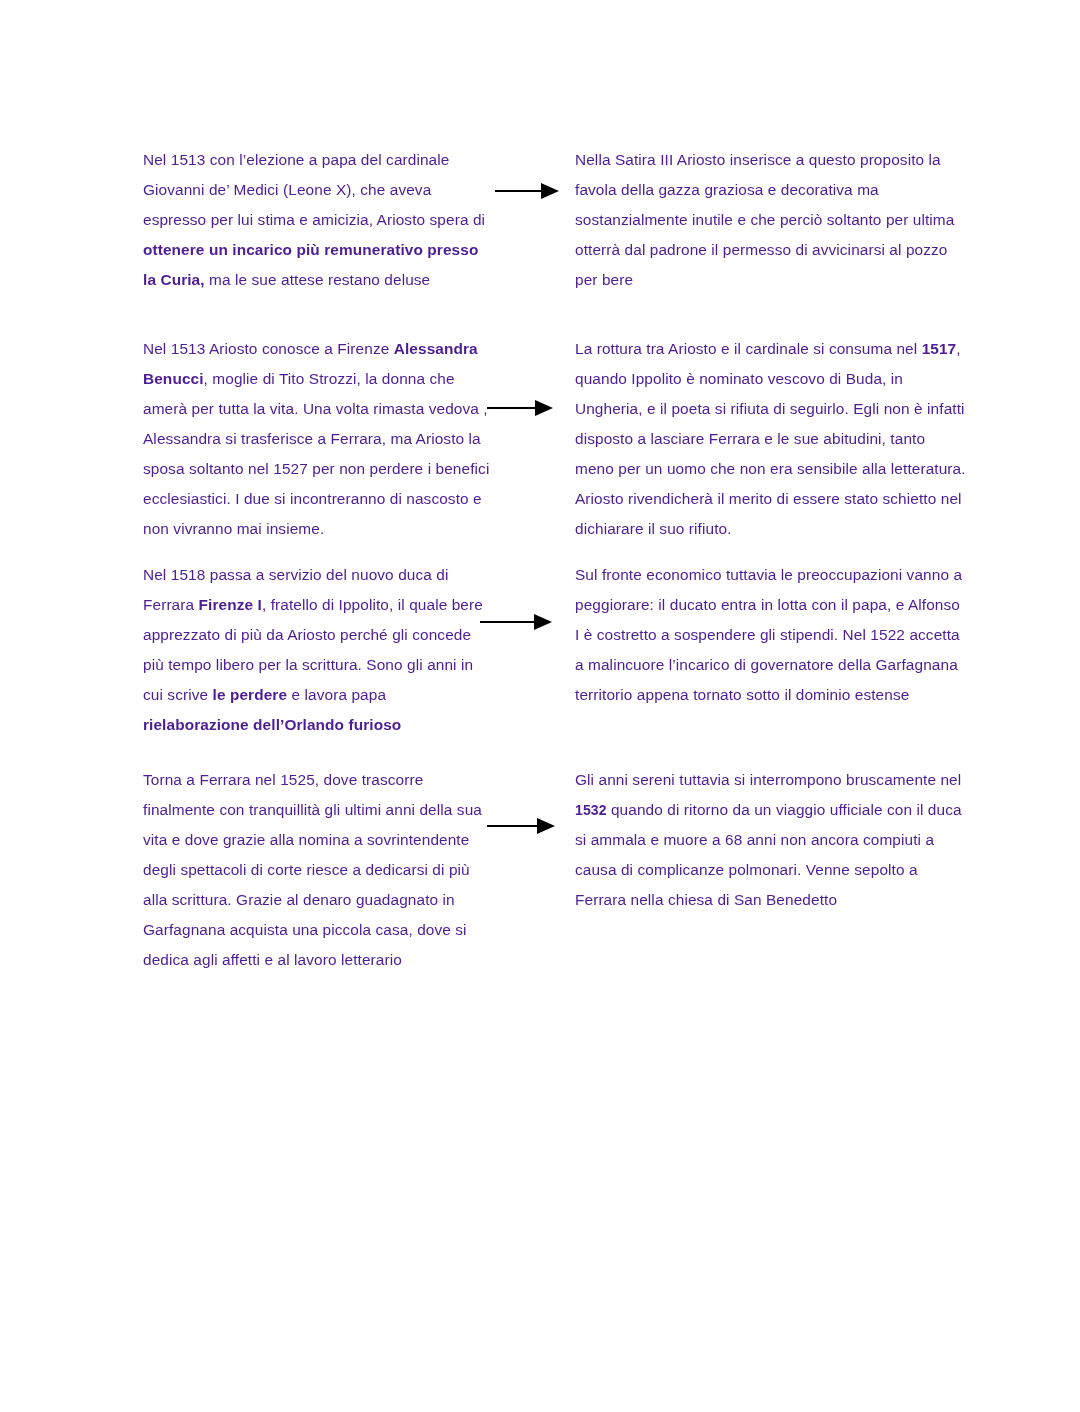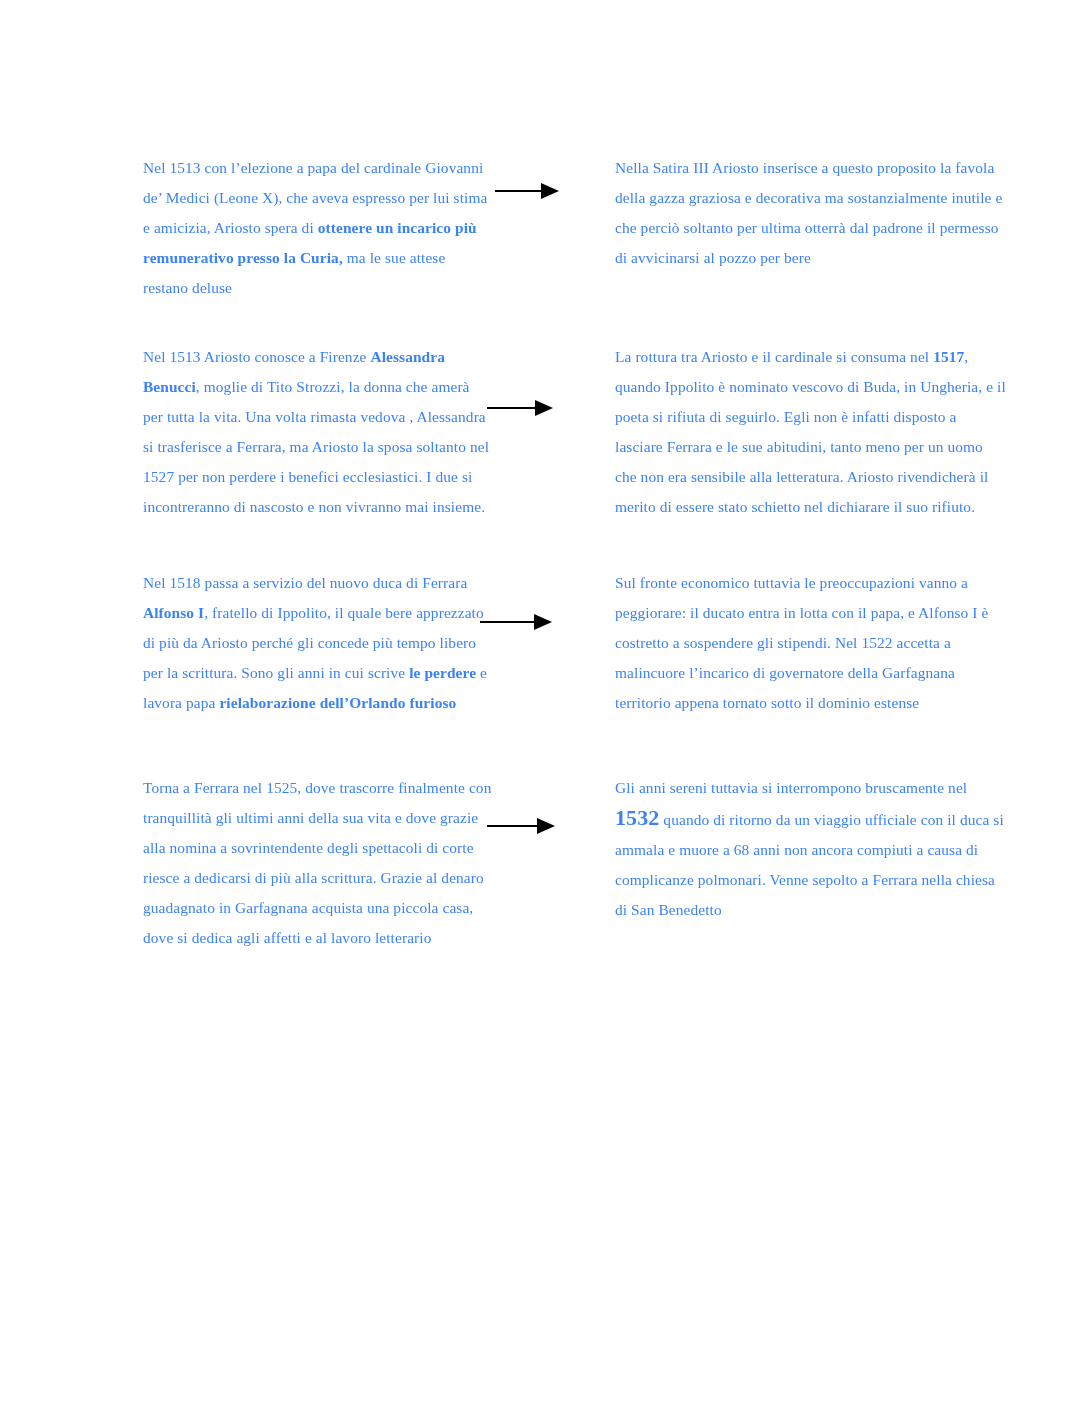--- a/index.html
+++ b/index.html
@@ -31,49 +31,47 @@
   }
 
   .row {
     position: absolute;
     left: 0;
     width: 1080px;
   }
 
   .note {
     position: absolute;
-    top: 8px;
+    top: 0;
     font-size: 15.4px;
     line-height: 30px;
     letter-spacing: 0.1px;
-    color: #3b82f6;
+    color: #4c1d95;
     font-weight: 400;
     text-rendering: optimizeLegibility;
-    font-family: Liberation Serif, serif;
   }
 
   .note.left {
     left: 143px;
     width: 350px;
   }
 
   .note.right {
     left: 575px;
     width: 392px;
-    margin-left: 40px;
   }
 
   .note b {
     font-weight: 700;
     letter-spacing: 0.1px;
   }
 
   .note .big {
     font-weight: 700;
-    font-size: 22px;
+    font-size: 14px;
   }
 
   
   .arrow {
     position: absolute;
     height: 22px;
     pointer-events: none;
   }
   .arrow svg {
     display: block;
@@ -89,21 +87,21 @@
   <div class="rows" id="rows-root">
       <div class="row" style="top: 145px;">
         <div class="note left"><span>Nel 1513 con l’elezione a papa del cardinale Giovanni de’ Medici (Leone X), che aveva espresso per lui stima e amicizia, Ariosto spera di </span><b>ottenere un incarico più remunerativo presso la Curia,</b><span> ma le sue attese restano deluse</span></div>
         <div class="note right"><span>Nella Satira III Ariosto inserisce a questo proposito la favola della gazza graziosa e decorativa ma sostanzialmente inutile e che perciò soltanto per ultima otterrà dal padrone il permesso di avvicinarsi al pozzo per bere</span></div>
       </div>
       <div class="row" style="top: 334px;">
         <div class="note left"><span>Nel 1513 Ariosto conosce a Firenze </span><b>Alessandra Benucci</b><span>, moglie di Tito Strozzi, la donna che amerà per tutta la vita. Una volta rimasta vedova , Alessandra si trasferisce a Ferrara, ma Ariosto la sposa soltanto nel 1527 per non perdere i benefici ecclesiastici. I due si incontreranno di nascosto e non vivranno mai insieme.</span></div>
         <div class="note right"><span>La rottura tra Ariosto e il cardinale si consuma nel </span><b>1517</b><span>, quando Ippolito è nominato vescovo di Buda, in Ungheria, e il poeta si rifiuta di seguirlo. Egli non è infatti disposto a lasciare Ferrara e le sue abitudini, tanto meno per un uomo che non era sensibile alla letteratura. Ariosto rivendicherà il merito di essere stato schietto nel dichiarare il suo rifiuto.</span></div>
       </div>
       <div class="row" style="top: 560px;">
-        <div class="note left"><span>Nel 1518 passa a servizio del nuovo duca di Ferrara </span><b>Alfonso I</b><span>, fratello di Ippolito, il quale bere apprezzato di più da Ariosto perché gli concede più tempo libero per la scrittura. Sono gli anni in cui scrive </span><b>le perdere</b><span> e lavora papa </span><b>rielaborazione dell’Orlando furioso</b></div>
+        <div class="note left"><span>Nel 1518 passa a servizio del nuovo duca di Ferrara </span><b>Firenze I</b><span>, fratello di Ippolito, il quale bere apprezzato di più da Ariosto perché gli concede più tempo libero per la scrittura. Sono gli anni in cui scrive </span><b>le perdere</b><span> e lavora papa </span><b>rielaborazione dell’Orlando furioso</b></div>
         <div class="note right"><span>Sul fronte economico tuttavia le preoccupazioni vanno a peggiorare: il ducato entra in lotta con il papa, e Alfonso I è costretto a sospendere gli stipendi. Nel 1522 accetta a malincuore l’incarico di governatore della Garfagnana territorio appena tornato sotto il dominio estense</span></div>
       </div>
       <div class="row" style="top: 765px;">
         <div class="note left"><span>Torna a Ferrara nel 1525, dove trascorre finalmente con tranquillità gli ultimi anni della sua vita e dove grazie alla nomina a sovrintendente degli spettacoli di corte riesce a dedicarsi di più alla scrittura. Grazie al denaro guadagnato in Garfagnana acquista una piccola casa, dove si dedica agli affetti e al lavoro letterario</span></div>
         <div class="note right"><span>Gli anni sereni tuttavia si interrompono bruscamente nel </span><b class="big">1532</b><span> quando di ritorno da un viaggio ufficiale con il duca si ammala e muore a 68 anni non ancora compiuti a causa di complicanze polmonari. Venne sepolto a Ferrara nella chiesa di San Benedetto</span></div>
       </div>
     </div>
 <div class="arrow" style="left: 495px; top: 180px; width: 64px;">
       <svg width="64" height="22" viewBox="0 0 64 22">
         <line x1="0" y1="11" x2="47" y2="11" stroke="#000000" stroke-width="2.2"></line>

